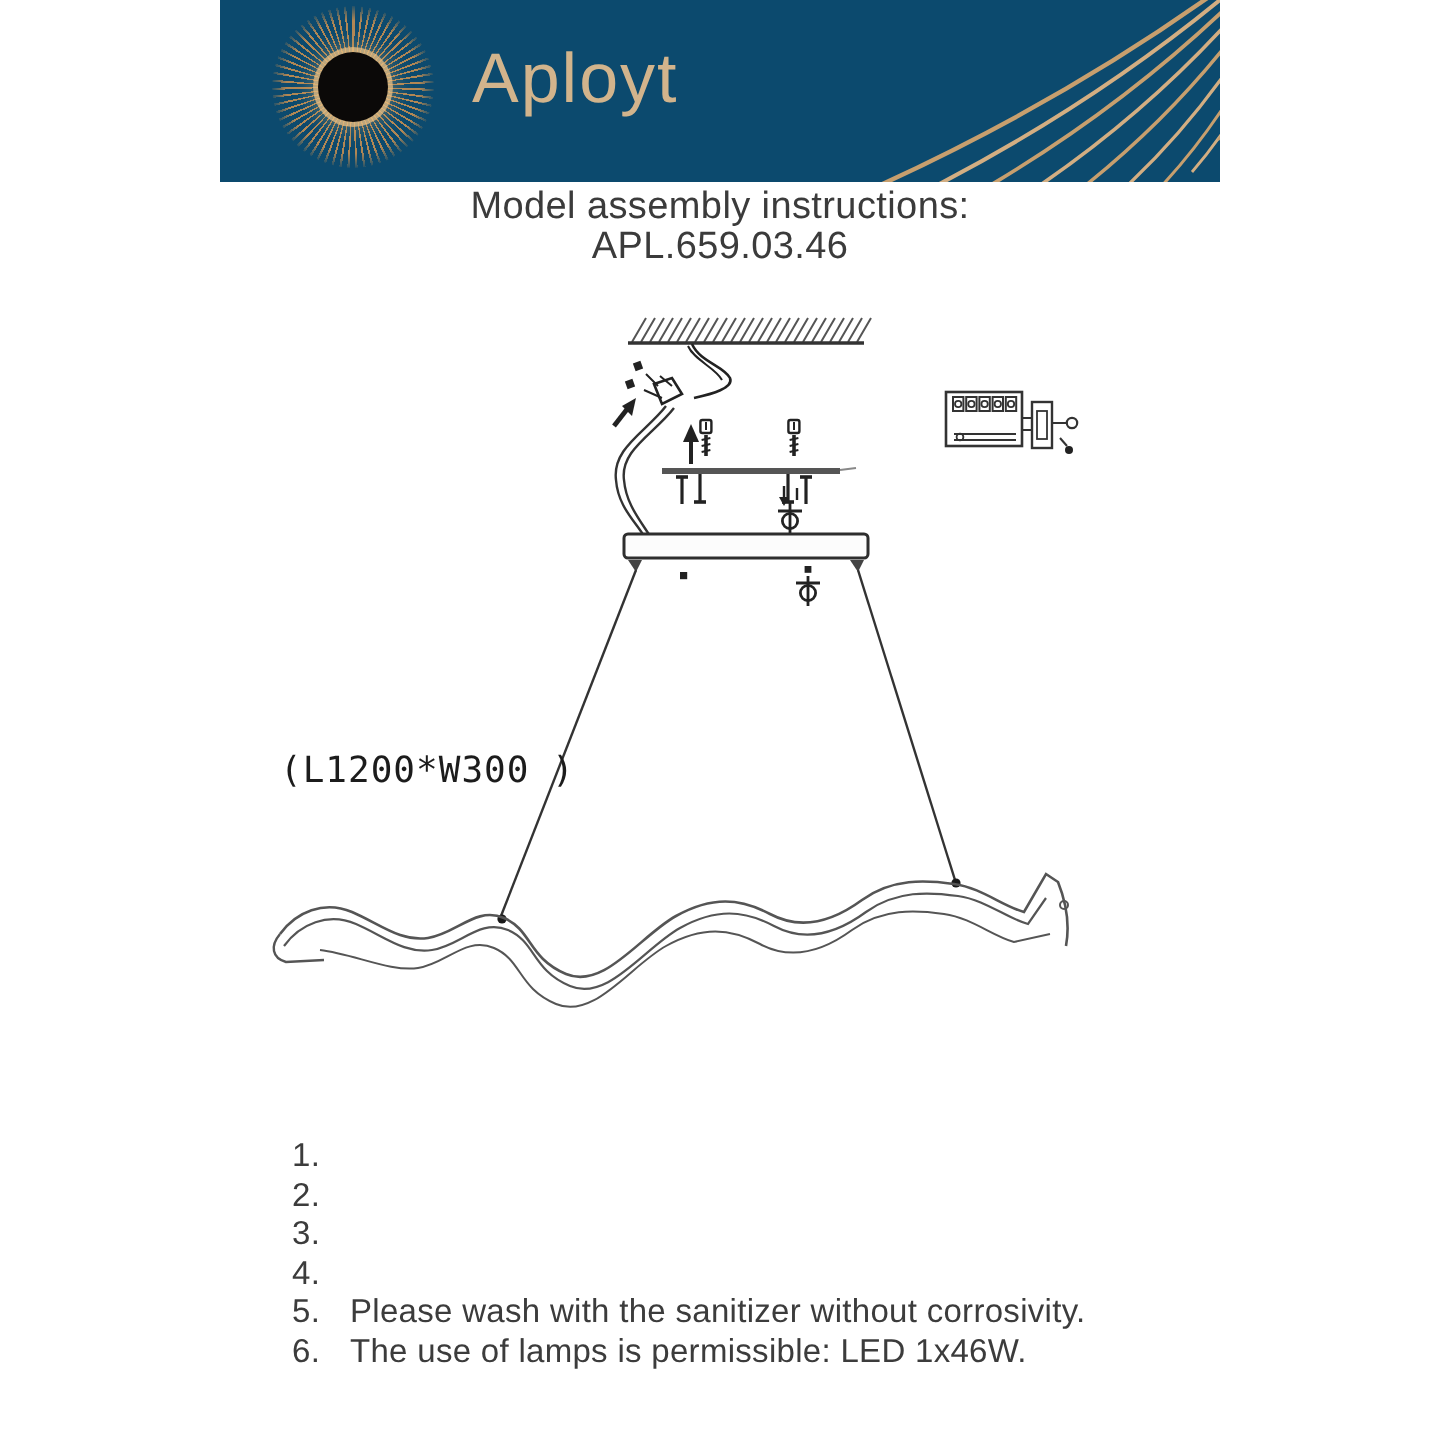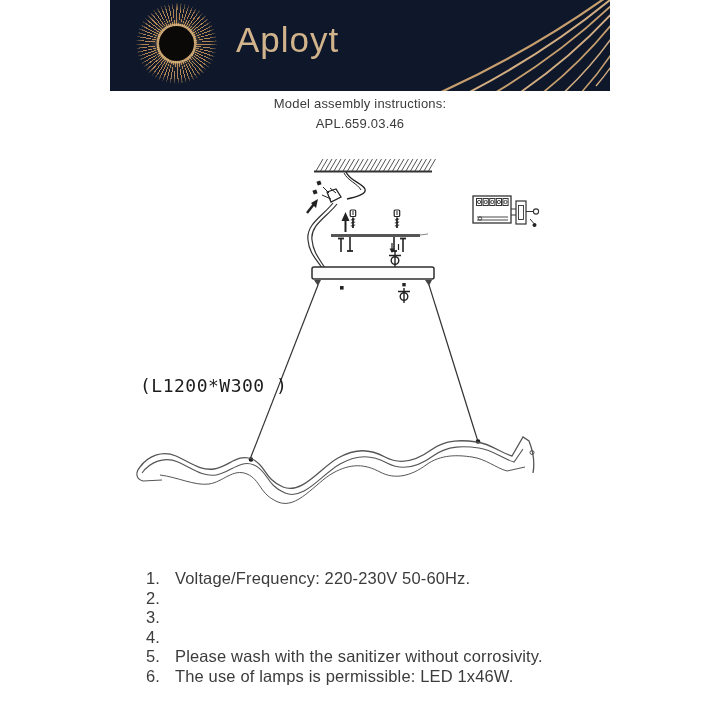--- a/index.html
+++ b/index.html
@@ -3,42 +3,42 @@
 <meta charset="utf-8">
 <style>
   html,body{margin:0;padding:0;}
   body{
     width:720px;height:720px;position:relative;overflow:hidden;
     background:#ffffff;font-family:"Liberation Sans",sans-serif;
   }
   
   .banner{
     position:absolute;left:110px;top:0;width:500px;height:91px;
-    background:#0f172a;overflow:hidden;
+    background:#0c4a6e;overflow:hidden;
   }
   .sunburst{
     position:absolute;left:26px;top:3px;width:81px;height:81px;border-radius:50%;
     background:repeating-conic-gradient(#b28754 0deg 1.7deg,rgba(0,0,0,0) 1.7deg 5.7deg);
     -webkit-mask-image:radial-gradient(circle,#000 58%,rgba(0,0,0,0) 73%);
     mask-image:radial-gradient(circle,#000 58%,rgba(0,0,0,0) 73%);
   }
   .sunburst-core{
     position:absolute;left:49px;top:26px;width:35px;height:35px;border-radius:50%;
     background:#0b0908;
     box-shadow:0 0 0 2.5px rgba(232,190,130,0.75),0 0 9px 4px rgba(220,175,110,0.35);
   }
   .brand{
     position:absolute;left:126px;top:20px;
     font-size:35px;font-weight:400;letter-spacing:1px;color:#d2b48c;
   }
   .rays{position:absolute;right:0;top:0;}
   
   .title-block{
     position:absolute;left:0;top:94px;width:720px;text-align:center;
-    color:#3b3b3b;font-size:13px;line-height:20px;letter-spacing:0.2px;
+    color:#3b3b3b;font-size:19px;line-height:20px;letter-spacing:0.2px;
   }
   
   .diagram-svg{position:absolute;left:0;top:0;}
   .dim-label{
     position:absolute;left:140px;top:375px;
     font-family:"DejaVu Sans Mono",monospace;font-size:18px;letter-spacing:0.5px;
     color:#1c1c1c;
   }
   
   .instructions{
@@ -199,21 +199,20 @@
     <line x1="530" y1="219" x2="533.5" y2="223" stroke-width="1"></line>
     <circle cx="534.5" cy="225" r="2" fill="#222" stroke="none"></circle>
   </g>
 </svg>
 
 <div class="dim-label">(L1200*W300 )</div>
 
 <div class="instructions">
   <div class="instr-row">
     <span class="instr-num">1.</span>
-    <span>Voltage/Frequency: 220-230V 50-60Hz.</span>
   </div>
   <div class="instr-row">
     <span class="instr-num">2.</span>
   </div>
   <div class="instr-row">
     <span class="instr-num">3.</span>
   </div>
   <div class="instr-row">
     <span class="instr-num">4.</span>
   </div>

